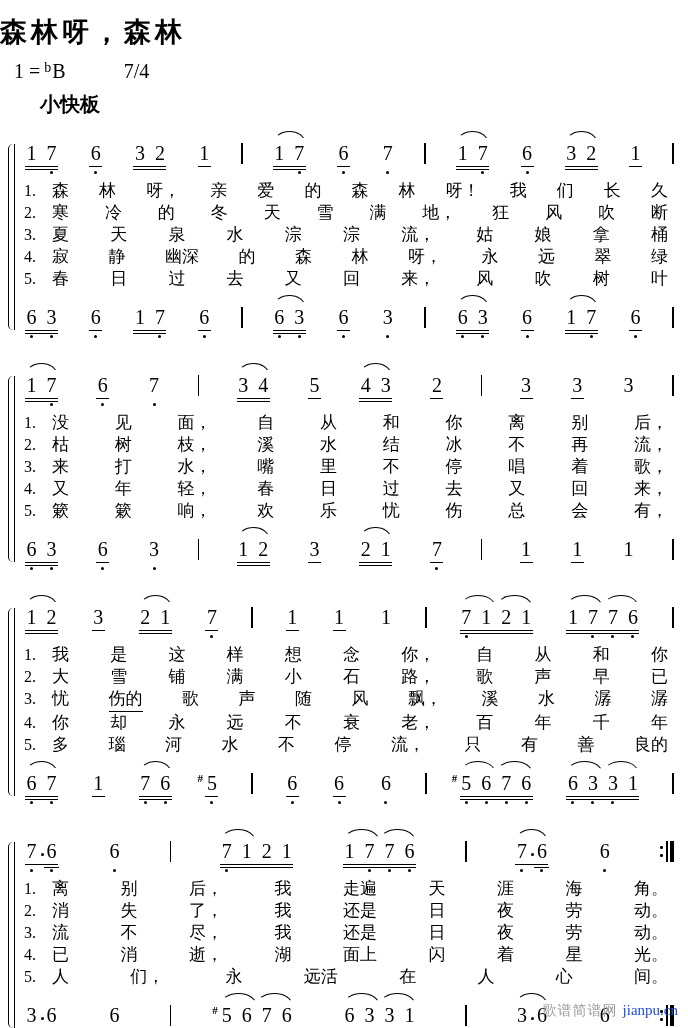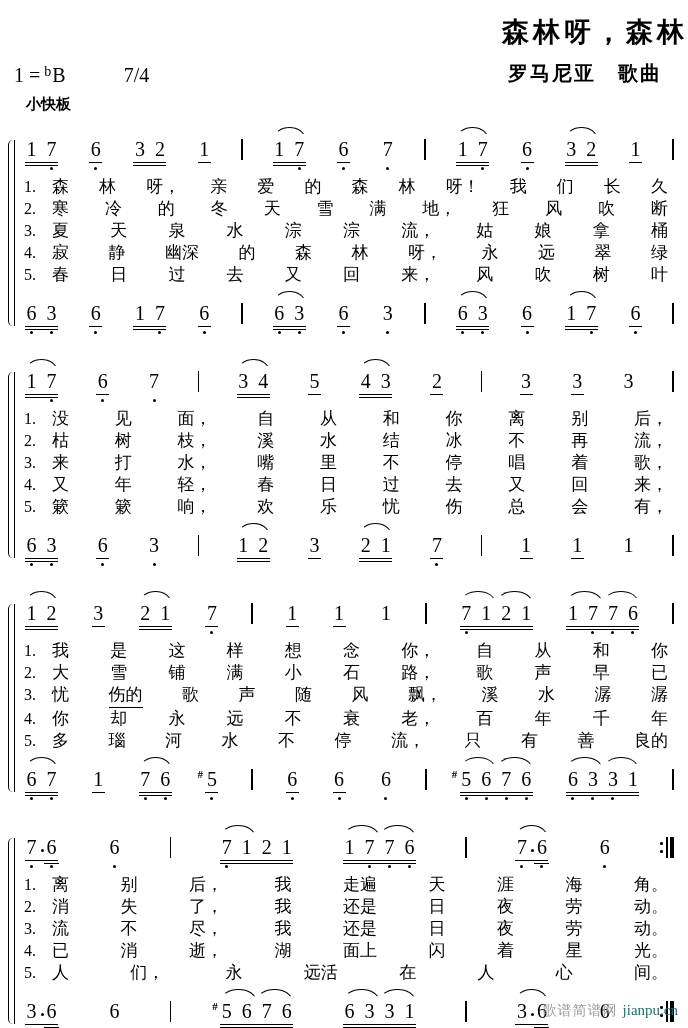--- a/index.html
+++ b/index.html
@@ -1,26 +1,26 @@
 <!DOCTYPE html>
 <html><head>
 <meta charset="utf-8">
 <style>
   html,body{margin:0;padding:0;background:#fff;}
   body{width:688px;height:1028px;overflow:hidden;position:relative;
        font-family:"Liberation Serif","DejaVu Serif",serif;color:#000;}
   
-  .title{text-align:right;font-size:27px;font-weight:bold;letter-spacing:4px;margin-top:14px;}
+  .title{text-align:left;font-size:27px;font-weight:bold;letter-spacing:4px;margin-top:14px;}
   .keyrow{display:flex;justify-content:space-between;align-items:flex-end;
           padding:10px 26px 0 14px;font-size:20px;}
   .keyleft{display:inline-flex;align-items:flex-end;}
   .flat{font-size:14px;position:relative;top:-7px;margin:0 1px 0 4px;}
   .timesig{margin-left:58px;}
   .credit{font-size:20px;font-weight:600;letter-spacing:2px;}
-  .tempo{font-size:15px;font-weight:bold;margin:8px 0 0 26px;}
+  .tempo{font-size:20px;font-weight:bold;margin:8px 0 0 40px;}
   
   #score{margin-top:10px;}
   .system{position:relative;padding:0 14px 0 24px;margin-bottom:22px;}
   .brace{position:absolute;left:8px;top:16px;bottom:8px;width:5px;
          border-left:1.6px solid #000;border-right:1.6px solid #000;
          border-radius:5px 0 0 5px;}
   .noteline{display:flex;justify-content:space-between;align-items:flex-end;
             padding-top:14px;min-height:46px;box-sizing:border-box;}
   .grp{position:relative;display:inline-flex;gap:9px;padding:0 2px 10px 2px;}
   .nt{position:relative;display:inline-block;min-width:11px;text-align:center;
@@ -62,21 +62,20 @@
 
 <div class="title">森林呀，森林</div>
 
 <div class="keyrow">
   <span class="keyleft">
     <span>1 =</span>
       <span class="flat">b</span>
       <span>B</span>
     <span class="timesig">7/4</span>
   </span>
-  <span class="credit">罗马尼亚　歌曲</span>
 </div>
 
 <div class="tempo">小快板</div>
 
 <div id="score">
     <section class="system">
       <div class="brace"></div>
       <div class="noteline">
         <span class="grp">
           <span class="nt"><span>1</span></span>
@@ -804,14 +803,14 @@
             <i></i>
           </span>
           <span class="b1"></span>
           <span class="b2"></span>
         </div>
       </div>
     </section>
   </div>
 
 <div class="footer">
-  <span class="site" style="color: rgb(155, 155, 155);">歌谱简谱网</span><span class="url" style="color: #0f766e;">jianpu.cn</span>
+  <span class="site" style="color: rgb(155, 155, 155);">歌谱简谱网</span><span class="url" style="color: #1d4ed8;">jianpu.cn</span>
 </div>
 
 </body></html>

